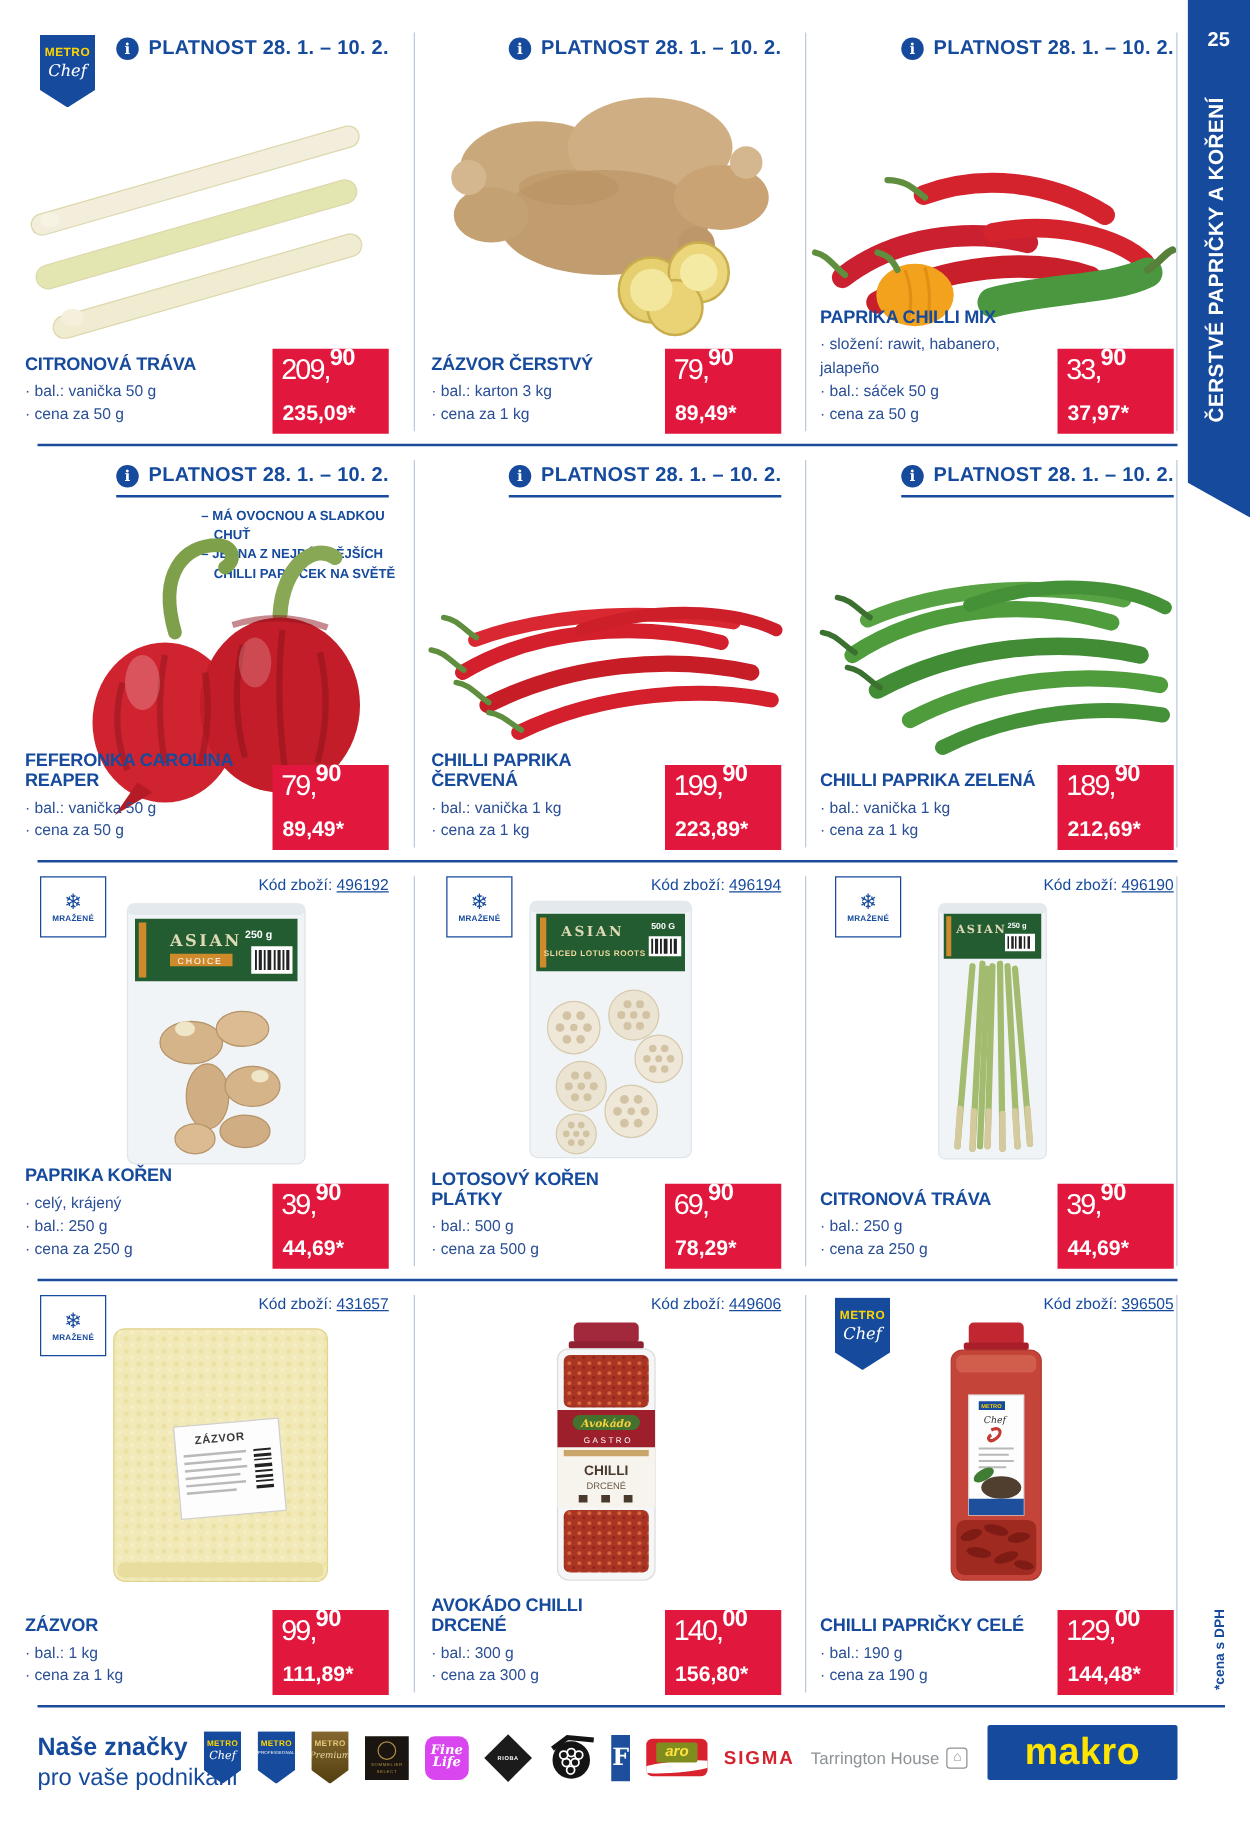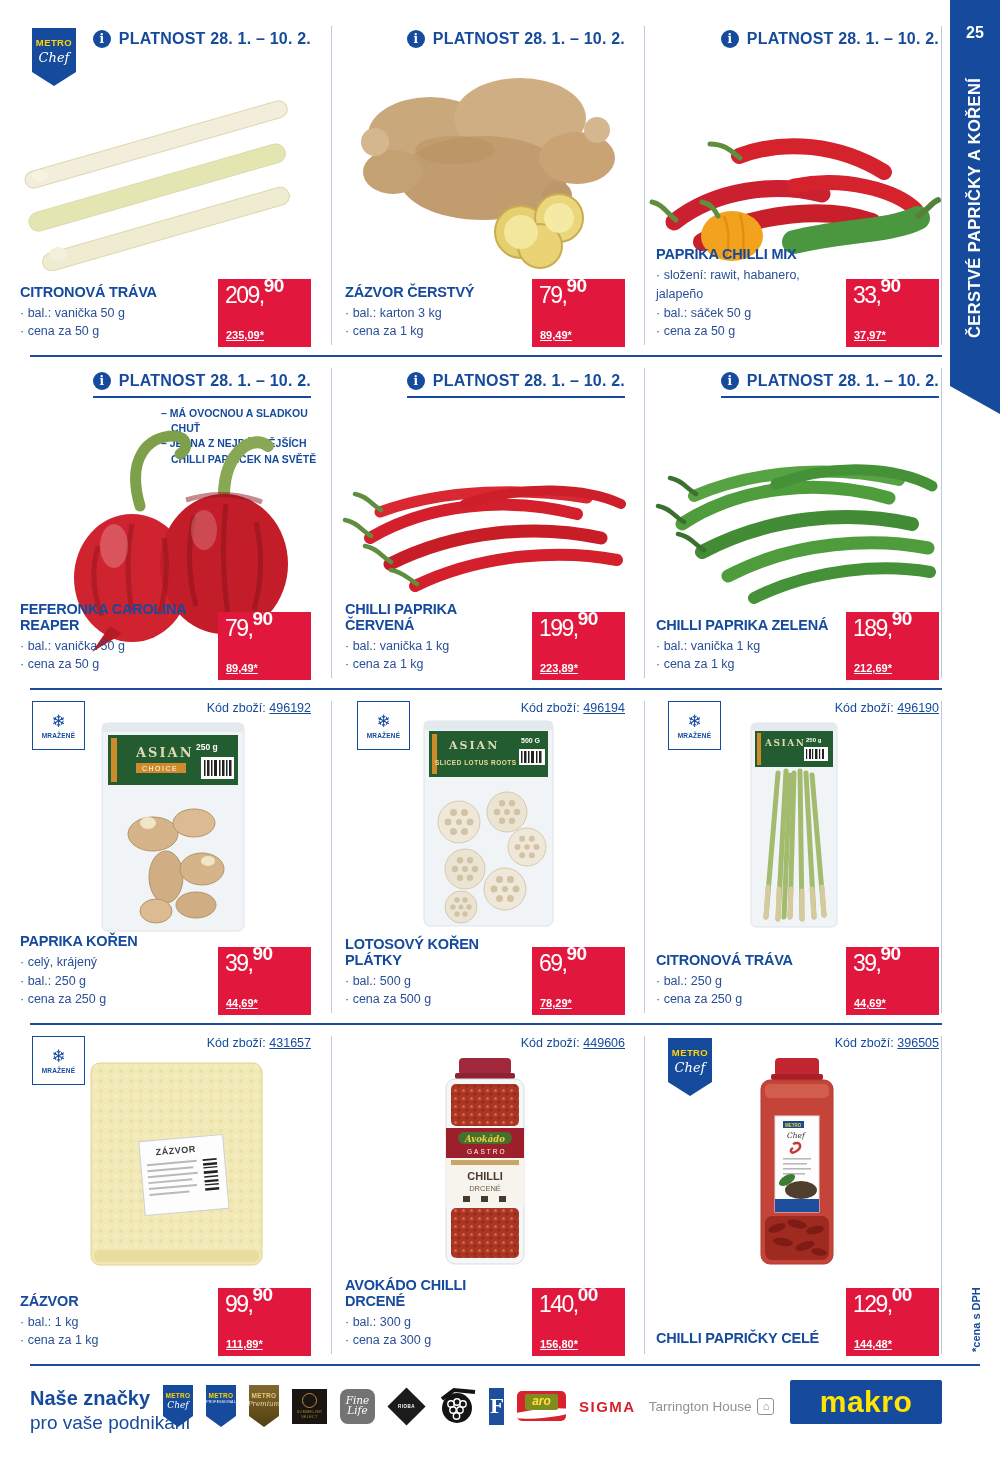--- a/index.html
+++ b/index.html
@@ -69,43 +69,43 @@
   .title { color:#164a9c; font-weight:bold; font-size:14.5px; letter-spacing:-.2px; margin-bottom:4px; }
   .bullets { list-style:none; }
   .bullets li { color:#2a4f96; font-size:12.5px; line-height:1.5; }
   .bullets li::before { content:"· "; }
 
   .pricebox { position:absolute; right:var(--pr); bottom:8px; width:93px; height:68px;
               background:#e2173d; color:#fff; padding:5px 6px 4px 7px; }
   .price { white-space:nowrap; line-height:1; }
   .pm { font-weight:normal; font-size:23px; letter-spacing:-1.5px; }
   .ps { font-weight:bold; font-size:19px; letter-spacing:-.5px; position:relative; top:-11px; }
-  .pold { position:absolute; left:8px; bottom:6px; font-weight:bold; font-size:11px;text-decoration:underline; }
+  .pold { position:absolute; left:8px; bottom:6px; font-weight:bold; font-size:17px; }
 
   
   .footer { position:absolute; left:0; top:1366px; width:1000px; height:93px; }
   .tagline { position:absolute; left:30px; top:20px; color:#164a9c; line-height:1.25; }
   .tag1 { font-size:20px; font-weight:bold; }
   .tag2 { font-size:19px; }
   .logos { position:absolute; left:163px; top:16px; height:48px; display:flex; align-items:center; gap:13px; }
   .pennant { width:30px; height:42px; clip-path:polygon(0 0,100% 0,100% 74%,50% 100%,0 74%);
              background:#164a9c; display:flex; flex-direction:column; align-items:center; padding-top:7px; gap:1px; flex:0 0 auto; }
   .pennant.premium { background:linear-gradient(#84672f,#52400f); }
   .pen-top { color:#ffd400; font-weight:bold; font-size:6.5px; letter-spacing:.3px; }
   .pen-top.gold { color:#e5c87c; }
   .pen-chef { color:#fff; font-family:"DejaVu Serif",serif; font-style:italic; font-size:9px; }
   .pen-prof { color:#fff; font-size:3.5px; letter-spacing:.2px; }
   .pen-prem { color:#ecdca6; font-family:"DejaVu Serif",serif; font-style:italic; font-size:7px; }
   .lg-som { width:35px; height:35px; background:#1a1510; display:flex; flex-direction:column;
             align-items:center; justify-content:center; gap:2px; flex:0 0 auto; }
   .som-circle { width:15px; height:15px; border:1.5px solid #b08d42; border-radius:50%; }
   .som-txt { color:#b08d42; font-size:3.5px; letter-spacing:.5px; text-align:center; line-height:1.3; }
-  .lg-fine { width:35px; height:35px; background:#737373; border-radius:8px; color:#fff;
+  .lg-fine { width:35px; height:35px; background:#d946ef; border-radius:8px; color:#fff;
              display:flex; flex-direction:column; align-items:center; justify-content:center;
-             font-family:"DejaVu Serif",serif; font-style:italic; font-weight:normal; font-size:10.5px; line-height:.95; flex:0 0 auto; }
+             font-family:"DejaVu Serif",serif; font-style:italic; font-weight:bold; font-size:10.5px; line-height:.95; flex:0 0 auto; }
   .lg-rioba { width:27px; height:27px; background:#1b1b1b; transform:rotate(45deg);
               display:flex; align-items:center; justify-content:center; margin:0 5px; flex:0 0 auto; }
   .lg-rioba span { transform:rotate(-45deg); color:#fff; font-size:4.5px; letter-spacing:.5px; font-weight:bold; }
   .lg-f { width:15px; height:37px; background:#1d4f9c; color:#fff; display:flex; align-items:center;
           justify-content:center; font-family:"DejaVu Serif",serif; font-weight:bold; font-size:19px; flex:0 0 auto; }
   .lg-aro { width:49px; height:30px; background:#d8232e; border-radius:5px; position:relative;
             display:flex; justify-content:center; padding-top:3px; overflow:hidden; flex:0 0 auto; }
   .aro-in { position:relative; z-index:2; background:#7f8c1e; color:#ffe23f; font-weight:bold; font-style:italic;
             font-size:12px; height:16px; line-height:15px; padding:0 7px; border-radius:2px; }
   .lg-aro::after { content:""; position:absolute; left:-6px; bottom:3px; width:62px; height:9px;
@@ -714,20 +714,24 @@
             <ellipse cx="50" cy="168" rx="10" ry="4" transform="rotate(15 50 168)"></ellipse>
             <ellipse cx="68" cy="174" rx="9" ry="4" transform="rotate(-10 68 174)"></ellipse>
             <ellipse cx="36" cy="186" rx="10" ry="4" transform="rotate(10 36 186)"></ellipse>
             <ellipse cx="58" cy="190" rx="10" ry="4" transform="rotate(-18 58 190)"></ellipse>
             <ellipse cx="72" cy="196" rx="8" ry="3.5" transform="rotate(12 72 196)"></ellipse>
           </g>
         </svg>
       </div>
       <div class="info">
         <div class="title">CHILLI PAPRIČKY CELÉ</div>
+        <ul class="bullets">
+          <li>bal.: 190 g</li>
+          <li>cena za 190 g</li>
+        </ul>
       </div>
       <div class="pricebox">
         <div class="price"><span class="pm">129,</span><span class="ps">00</span></div>
         <div class="pold">144,48*</div>
       </div>
     </div>
   </div>
 
   <div class="footer">
     <div class="tagline">

